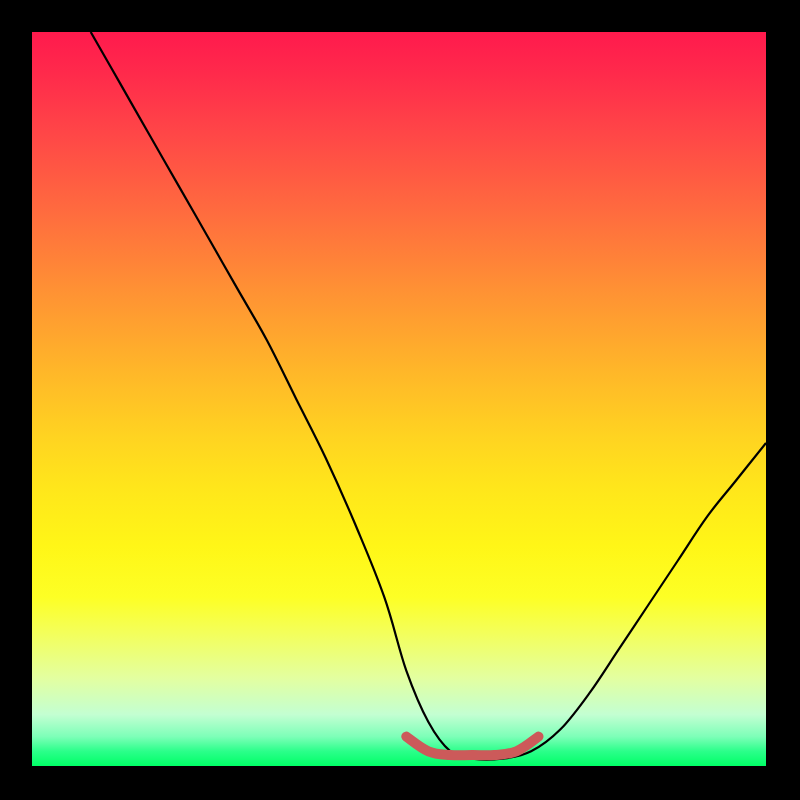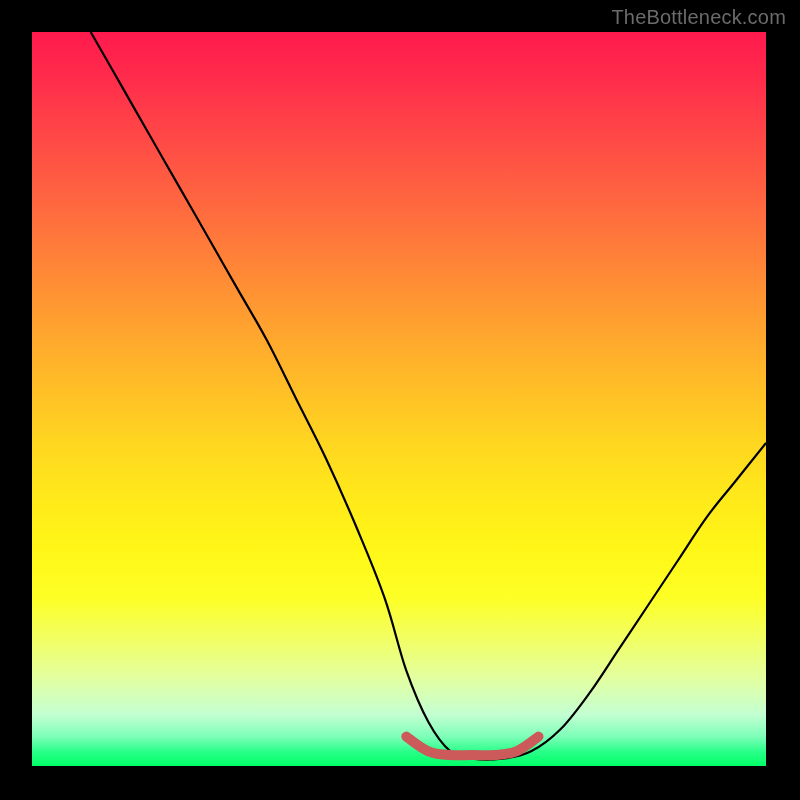--- a/index.html
+++ b/index.html
@@ -58,20 +58,19 @@
     top: 0;
     left: 0;
     width: 734px;
     height: 734px;
   }
 </style>
 </head>
 <body>
 
 <div class="frame">
-  <div class="watermark">TheBottleneck.com</div>
   <div class="plot-area">
     <svg class="curve" viewBox="0 0 734 734" preserveAspectRatio="none">
       <path id="main-curve" fill="none" stroke="#000" stroke-width="2.2" d="M 58.7 0.0 C 64.0 9.2, 77.5 32.9, 88.1 51.4 C 98.6 69.9, 106.9 84.3, 117.4 102.8 C 128.0 121.3, 136.2 135.6, 146.8 154.1 C 157.4 172.6, 165.6 187.0, 176.2 205.5 C 186.7 224.0, 195.0 238.4, 205.5 256.9 C 216.1 275.4, 224.3 288.5, 234.9 308.3 C 245.4 328.1, 253.7 345.9, 264.2 367.0 C 274.8 388.1, 283.0 403.3, 293.6 425.7 C 304.2 448.2, 312.4 466.7, 323.0 491.8 C 333.5 516.9, 343.1 538.8, 352.3 565.2 C 361.6 591.6, 366.4 616.1, 374.3 638.6 C 382.3 661.0, 388.4 675.4, 396.4 690.0 C 404.3 704.5, 410.5 712.7, 418.4 719.3 C 426.3 725.9, 431.2 725.3, 440.4 726.7 C 449.6 728.0, 459.2 728.0, 469.8 726.7 C 480.3 725.3, 488.6 724.6, 499.1 719.3 C 509.7 714.0, 517.9 707.9, 528.5 697.3 C 539.0 686.7, 547.3 675.1, 557.8 660.6 C 568.4 646.1, 576.6 632.4, 587.2 616.6 C 597.8 600.7, 606.0 588.4, 616.6 572.5 C 627.1 556.7, 635.4 544.3, 645.9 528.5 C 656.5 512.6, 664.7 499.0, 675.3 484.4 C 685.8 469.9, 694.1 461.0, 704.6 447.7 C 715.2 434.5, 728.7 417.6, 734.0 411.0"></path>
       <path id="optimal-zone" fill="none" stroke="#cc5a5a" stroke-width="10" stroke-linecap="round" stroke-linejoin="round" d="M 374.3 704.6 C 378.3 707.3, 388.4 716.0, 396.4 719.3 C 404.3 722.6, 410.5 722.3, 418.4 723.0 C 426.3 723.7, 432.5 723.0, 440.4 723.0 C 448.3 723.0, 454.5 723.7, 462.4 723.0 C 470.3 722.3, 476.5 722.6, 484.4 719.3 C 492.4 716.0, 502.5 707.3, 506.5 704.6"></path>
     </svg>
   </div>
 </div>
 
 </body></html>

